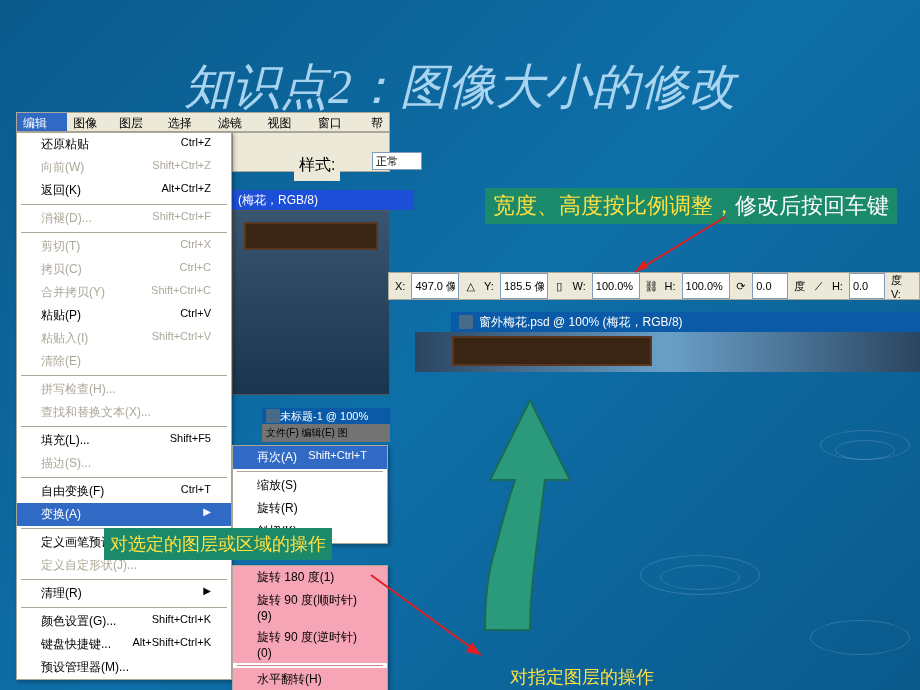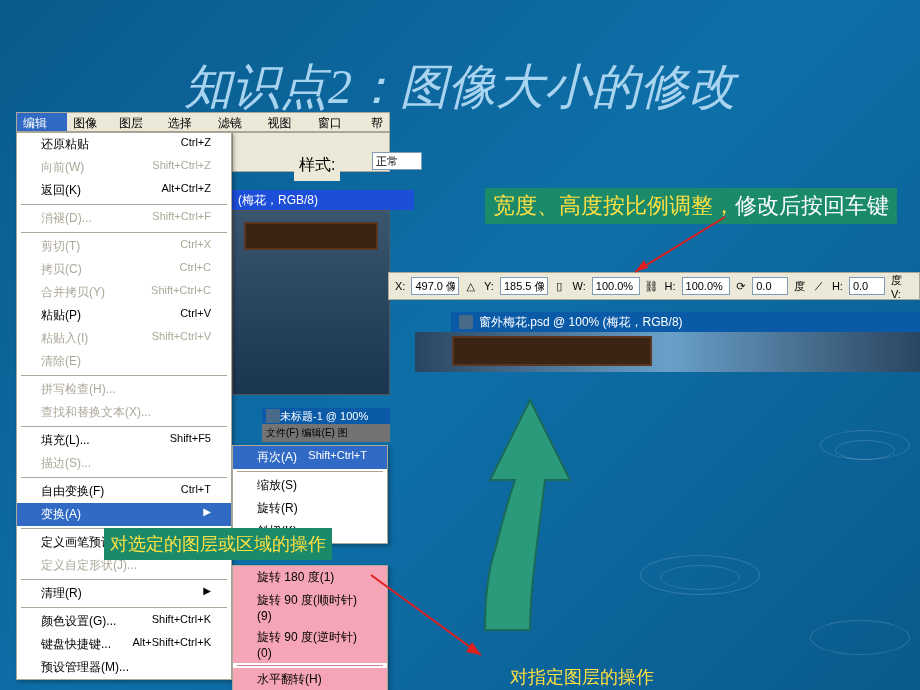--- a/index.html
+++ b/index.html
@@ -187,21 +187,21 @@
       border: 1px solid #aca899;
       display: flex;
       align-items: center;
       font-size: 11px;
       padding: 0 4px;
       gap: 4px;
     }
     .opt-label { padding: 0 2px; }
     .opt-input {
       width: 48px;
-      height: 18px;
+      height: 26px;
       background: white;
       border: 1px solid #7f9db9;
       font-size: 11px;
       padding: 0 3px;
     }
     .opt-icon {
       width: 16px;
       height: 16px;
       display: inline-flex;
       align-items: center;

